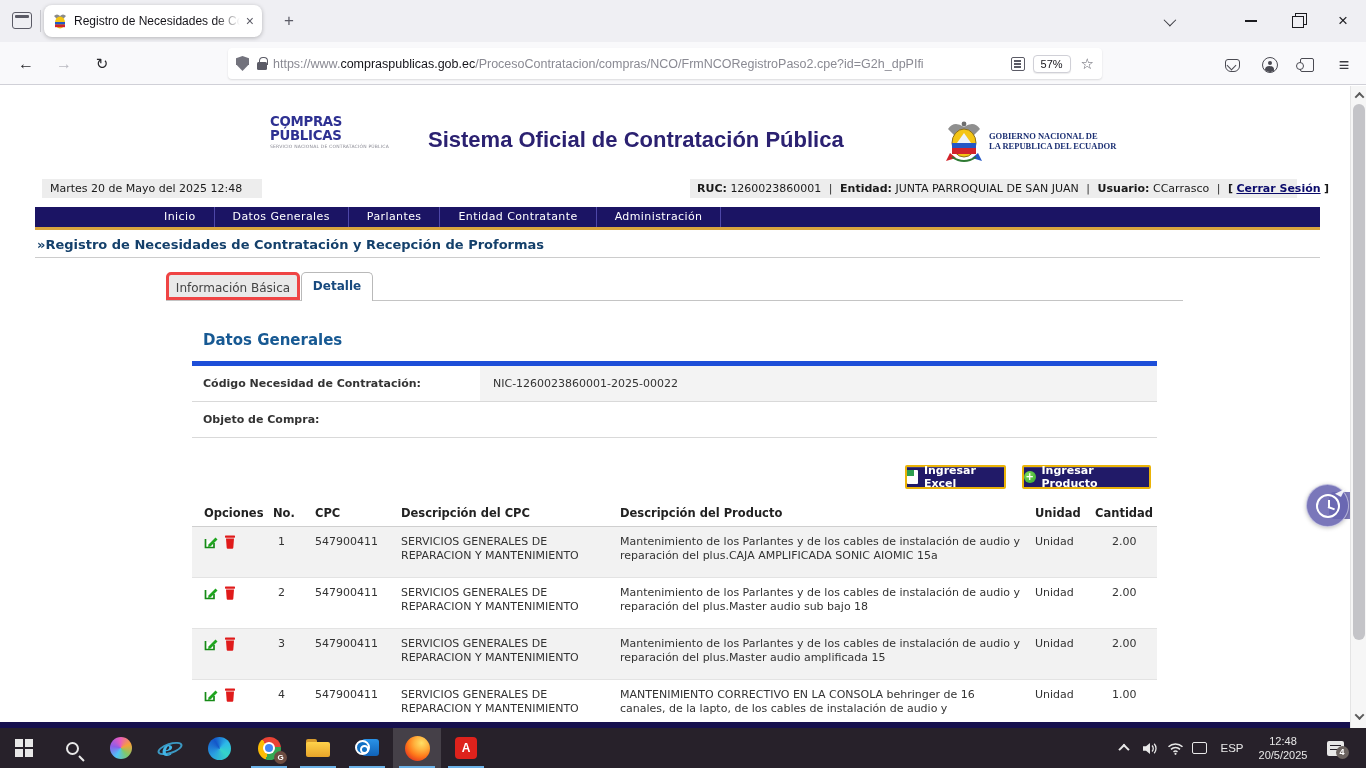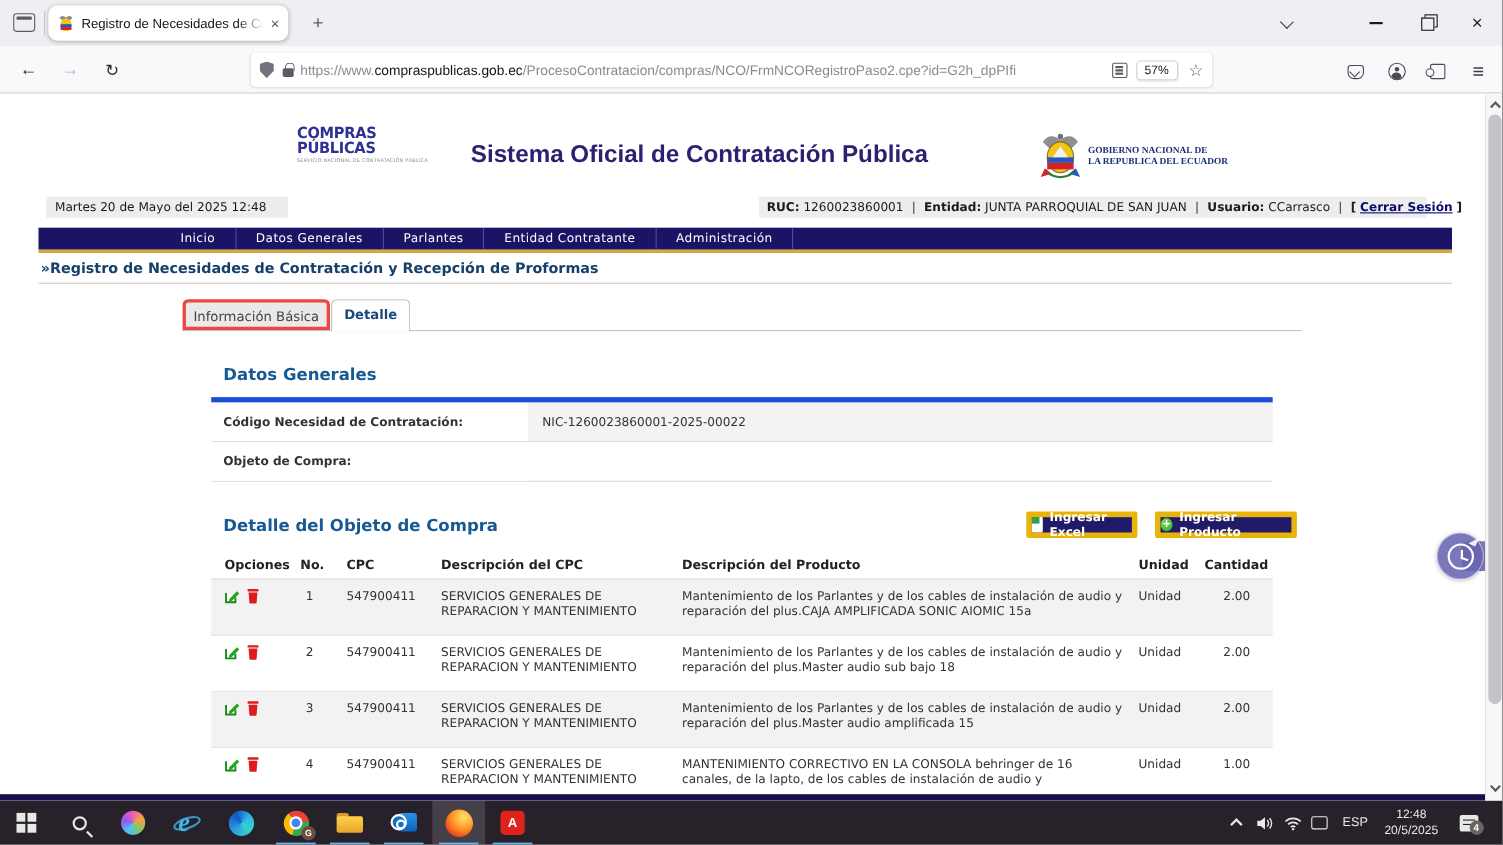--- a/index.html
+++ b/index.html
@@ -77,21 +77,21 @@
   .tabs-baseline { left:166px; top:214px; width:1017px; height:1px; background:#c4c4c4; }
 
   .sec-heading { font-size:15px; font-weight:bold; color:#175993; }
   .h-dg { left:203px; top:245px; } .h-det { left:203px; top:383px; }
 
   .dg-table { left:192px; top:275px; width:965px; border-top:5px solid #1d4ed8; }
   .dg-row { display:flex; height:36px; border-bottom:1px solid #d9d9d9; }
   .dg-label { width:288px; background:#fff; font-size:11px; font-weight:bold; color:#333; line-height:35px; padding-left:11px; }
   .dg-value { flex:1; background:#f3f3f3; font-size:11px; color:#333; line-height:35px; padding-left:13px; white-space:nowrap; overflow:hidden; }
 
-  .btn { position:absolute; top:379px; height:24px; background:#211a68; border:5px solid #eab308; border-radius:2px; color:#fff; font-size:11px; font-weight:bold; display:flex; align-items:center; justify-content:center; gap:6px; cursor:pointer; box-shadow:inset 0 1px 0 rgba(255,255,255,.15);margin-left:28px; }
+  .btn { position:absolute; top:379px; height:24px; background:#211a68; border:2px solid #eab308; border-radius:2px; color:#fff; font-size:11px; font-weight:bold; display:flex; align-items:center; justify-content:center; gap:6px; cursor:pointer; box-shadow:inset 0 1px 0 rgba(255,255,255,.15); }
   .btn-excel { left:905px; width:101px; }
   .btn-prod { left:1022px; width:129px; }
   .excel-ic { width:12px; height:14px; background:#fff; border-radius:1px; position:relative; }
   .excel-ic::before { content:""; position:absolute; left:0; top:0; width:7px; height:6px; background:#2e9e4f; }
   .plus-ic { width:12px; height:12px; border-radius:50%; background:radial-gradient(circle at 35% 30%, #7ed957, #2fa82f); color:#fff; font-size:10px; line-height:12px; text-align:center; font-weight:bold; }
 
   .ptable { left:192px; top:414px; width:965px; }
   .p-head, .p-row { display:grid; grid-template-columns:81px 42px 86px 219px 415px 60px 62px; }
   .p-head { height:27px; align-items:center; font-size:11.5px; font-weight:bold; color:#222; border-bottom:1px solid #cfcfcf; }
   .p-head > div:first-child { padding-left:12px; }
@@ -279,21 +279,20 @@
     <div class="abs dg-table">
       <div class="dg-row">
         <div class="dg-label">Código Necesidad de Contratación:</div>
         <div class="dg-value">NIC-1260023860001-2025-00022</div>
       </div>
       <div class="dg-row">
         <div class="dg-label">Objeto de Compra:</div>
       </div>
     </div>
 
-    <div class="abs sec-heading h-det">Detalle del Objeto de Compra</div>
     <div class="btn btn-excel">
       <div class="excel-ic"></div>
       <span>Ingresar Excel</span>
     </div>
     <div class="btn btn-prod">
       <div class="plus-ic">+</div>
       <span>Ingresar Producto</span>
     </div>
 
     <div class="abs ptable">

